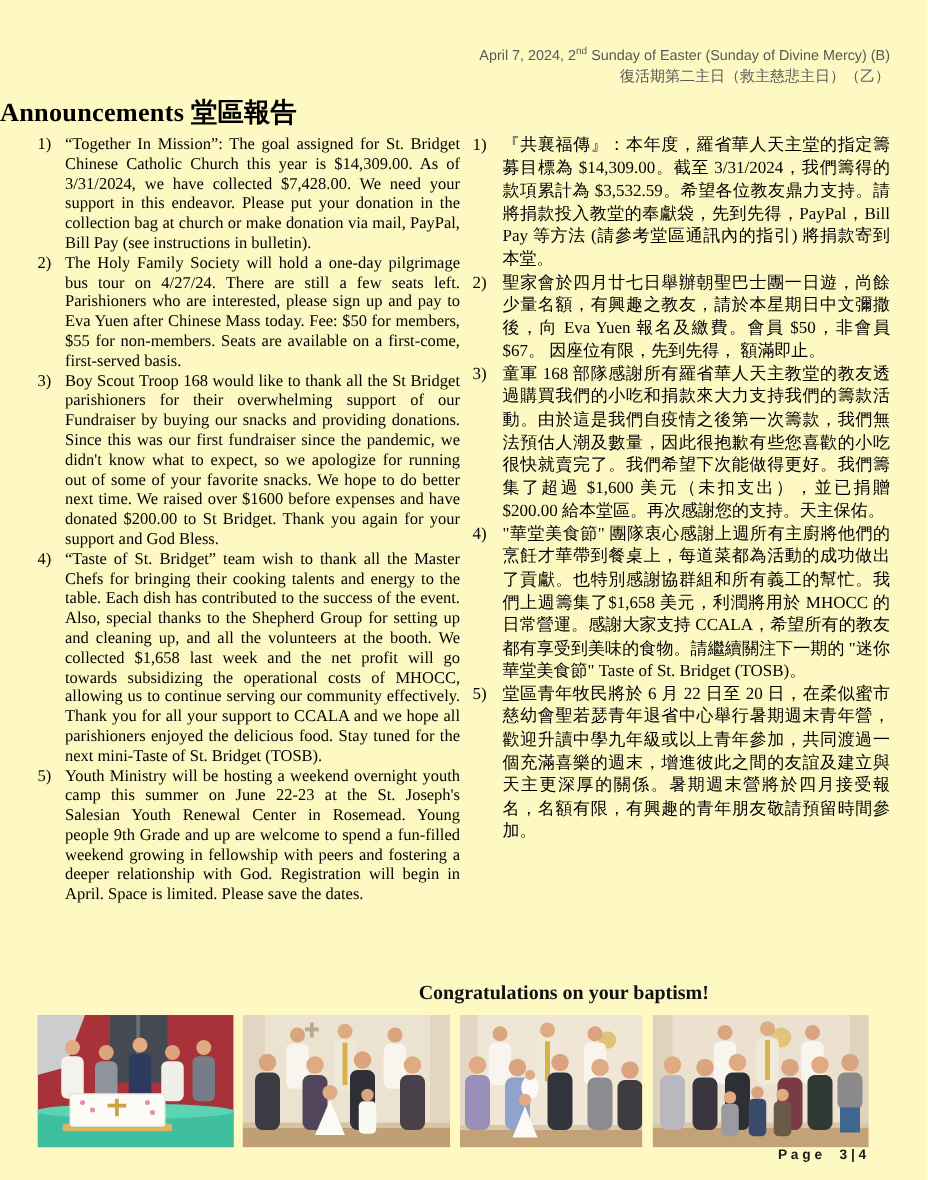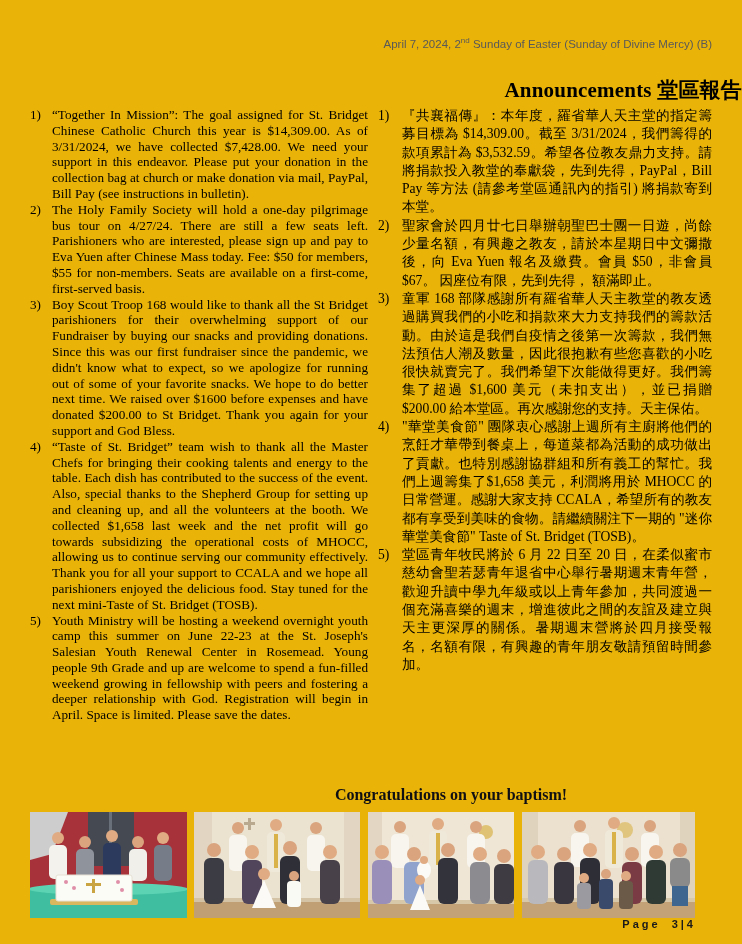--- a/index.html
+++ b/index.html
@@ -1,29 +1,29 @@
 <!DOCTYPE html>
 <html><head>
 <meta charset="utf-8">
 <style>
   html,body { margin:0; padding:0; background:#ffffff; }
   .page {
-    position:relative; width:742px; height:944px; background:#eab308;
+    position:relative; width:742px; height:944px; background:#fef9c3;
     font-family:"Liberation Serif", serif; color:#000; overflow:hidden;
     margin:0 auto;
   }
   .header {
     position:absolute; top:33px; right:30px; text-align:right;
     font-family:"Liberation Sans", sans-serif; color:#595959;
   }
   .header .date-en { font-size:11.5px; line-height:15px; }
   .header .date-en sup { font-size:8px; }
   .header .date-zh { font-size:12px; line-height:16px; }
   .title {
-    position:absolute; top:62px; left:0; width:100%; text-align:right;
+    position:absolute; top:62px; left:0; width:100%; text-align:left;
     font-size:21px; font-weight:bold; letter-spacing:0.2px;
   }
   .columns {
     position:absolute; top:107px; left:30px; width:682px; height:682px;
     display:flex; gap:10px; overflow:hidden;
   }
   .col { text-align:justify; }
   .col-en { width:338px; font-size:13.2px; line-height:15.8px; }
   .col-zh { width:334px; font-size:13.6px; line-height:18.3px; }
   .item { display:flex; }
@@ -47,20 +47,21 @@
     letter-spacing:3px; word-spacing:5px; color:#1a1a1a;margin-left:20px;
   }
 </style>
 </head>
 <body>
 
 <div class="page">
 
   <div class="header">
     <div class="date-en"><span>April 7, 2024, 2</span><sup>nd</sup><span> Sunday of Easter (Sunday of Divine Mercy) (B)</span></div>
+    <div class="date-zh">復活期第二主日（救主慈悲主日）（乙）</div>
   </div>
 
   <h1 class="title">Announcements 堂區報告</h1>
 
   <div class="columns">
 
     <div class="col col-en">
       <div class="item">
         <span class="num">1)</span>
         <div class="body"><span>“Together In Mission”: The goal assigned for St. Bridget Chinese Catholic Church this year is </span><b>$14,309.00</b><span>. As of 3/31/2024, we have collected </span><b>$7,428.00.</b><span> We need your support in this endeavor. Please put your donation in the collection bag at church or make donation via mail, PayPal, Bill Pay (see instructions in bulletin).</span></div>

